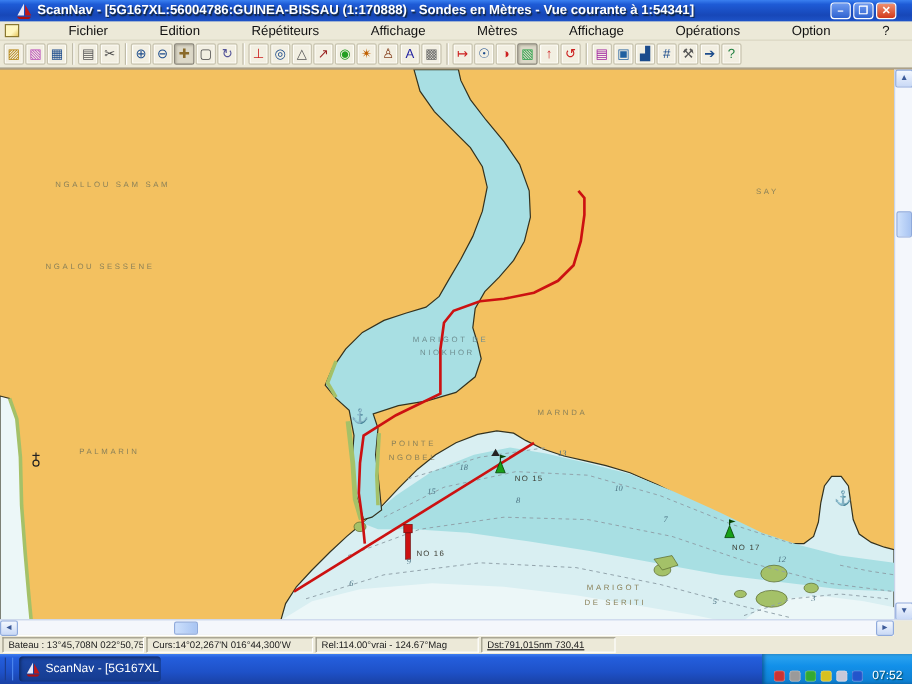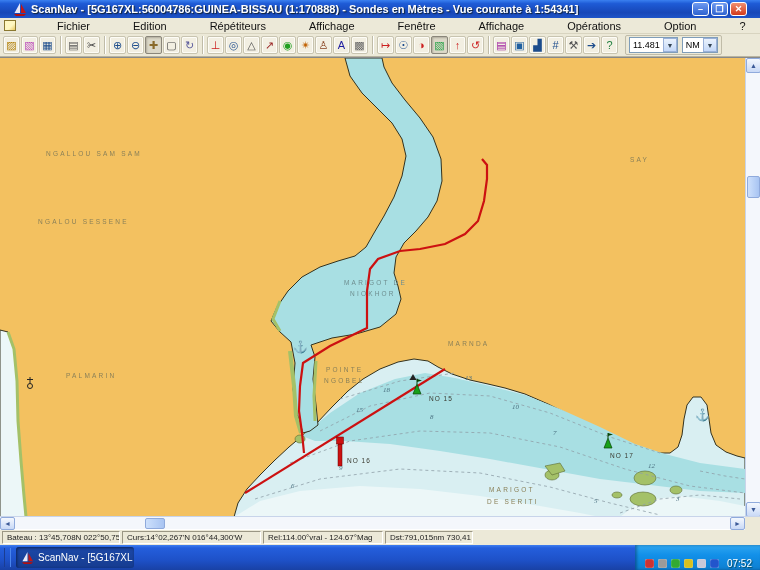--- a/index.html
+++ b/index.html
@@ -89,21 +89,21 @@
   <div class="winbtn">❒</div>
   <div class="winbtn close">✕</div>
 </div>
 
 <div id="menubar">
   <span class="child-icon"></span>
 <span class="menu-item">Fichier</span>
     <span class="menu-item">Edition</span>
     <span class="menu-item">Répétiteurs</span>
     <span class="menu-item">Affichage</span>
-    <span class="menu-item">Fenêtre</span>
+    <span class="menu-item">Mètres</span>
     <span class="menu-item">Affichage</span>
     <span class="menu-item">Opérations</span>
     <span class="menu-item">Option</span>
     <span class="menu-item">?</span>
   </div>
 
 <div id="toolbar">
 
   <div class="tbtn" style="color: rgb(176, 124, 0);">▨</div>
     <div class="tbtn" style="color: rgb(184, 68, 184);">▧</div>
@@ -135,30 +135,20 @@
     <div class="tbtn" style="color: rgb(204, 32, 32);">↑</div>
     <div class="tbtn" style="color: rgb(204, 32, 32);">↺</div>
     <div class="tsep"></div>
     <div class="tbtn" style="color: rgb(160, 32, 160);">▤</div>
     <div class="tbtn" style="color: rgb(32, 96, 160);">▣</div>
     <div class="tbtn" style="color: rgb(28, 76, 140);">▟</div>
     <div class="tbtn" style="color: rgb(28, 76, 140);">#</div>
     <div class="tbtn" style="color: rgb(85, 85, 85);">⚒</div>
     <div class="tbtn" style="color: rgb(28, 76, 140);">➔</div>
     <div class="tbtn" style="color: rgb(32, 128, 64);">?</div>
-    <div id="combo-group">
-    <div class="combo">
-      <span class="cval">11.481</span>
-      <span class="cbtn">▼</span>
-    </div>
-    <div class="combo">
-      <span class="cval" style="min-width:20px">NM</span>
-      <span class="cbtn">▼</span>
-    </div>
-  </div>
 </div>
 
 <div id="chart-wrap">
   <svg id="chart-svg" width="745" height="459" viewBox="0 57 745 459">
 
     <rect x="0" y="57" width="745" height="459" fill="#F3C160"></rect>
 
     <path d="M302,435 L316,423 L332,406 L348,390 L363,378 L380,368 L398,361 L414,358 L428,360 L438,366 L452,373 L470,379 L488,383 L505,387 L525,393 L548,403 L572,415 L598,428 L622,440 L642,448 L658,452 L670,452 L678,446 L682,434 L684,418 L687,404 L693,396 L701,396 L707,404 L709,418 L711,432 L716,444 L726,451 L737,455 L745,457 L745,516 L234,516 L238,502 L247,488 L260,474 L275,459 L289,446 Z" fill="#D9EFF2" stroke="#33321f" stroke-width="1"></path>
 
     <path d="M302,435 L330,412 L360,392 L395,378 L425,372 L455,377 L490,385 L525,394 L560,408 L600,426 L635,443 L665,453 L700,462 L745,468 L745,492 L700,490 L650,484 L600,478 L545,468 L490,458 L440,450 L390,443 L345,440 L315,440 Z" fill="#A8DFE3"></path>
@@ -271,22 +261,22 @@
 <div id="hscroll">
   <div class="sbtn">◄</div>
   <div class="sthumb" id="hthumb"></div>
   <div class="sbtn" style="position:absolute;right:15px;top:0">►</div>
   <div id="hs-corner"></div>
 </div>
 
 <div id="statusbar">
     <div class="sseg" style="width: 118px;">Bateau : 13°45,708N 022°50,751'W</div>
     <div class="sseg" style="width: 139px;">Curs:14°02,267'N 016°44,300'W</div>
-    <div class="sseg" style="width: 120px;">Rel:114.00°vrai - 124.67°Mag</div>
-    <div class="sseg" style="width: 88px;">Dst:791,015nm  730,41</div>
+    <div class="sseg" style="width: 136px;">Rel:114.00°vrai - 124.67°Mag</div>
+    <div class="sseg" style="width: 112px; text-decoration: underline;">Dst:791,015nm  730,41</div>
   </div>
 
 <div id="taskbar">
   <div class="ql-sep"></div>
   <div id="tasks" style="display:flex">
       <div class="task active">
         <svg class="ticon2" viewBox="0 0 14 13">
           <polygon points="1,11 13,11 11,13 3,13" fill="#b01010"></polygon>
           <polygon points="7,0 7,10 1.5,10" fill="#e8e8f8"></polygon>
           <polygon points="8,1 8,10 13,10" fill="#c01818"></polygon>

